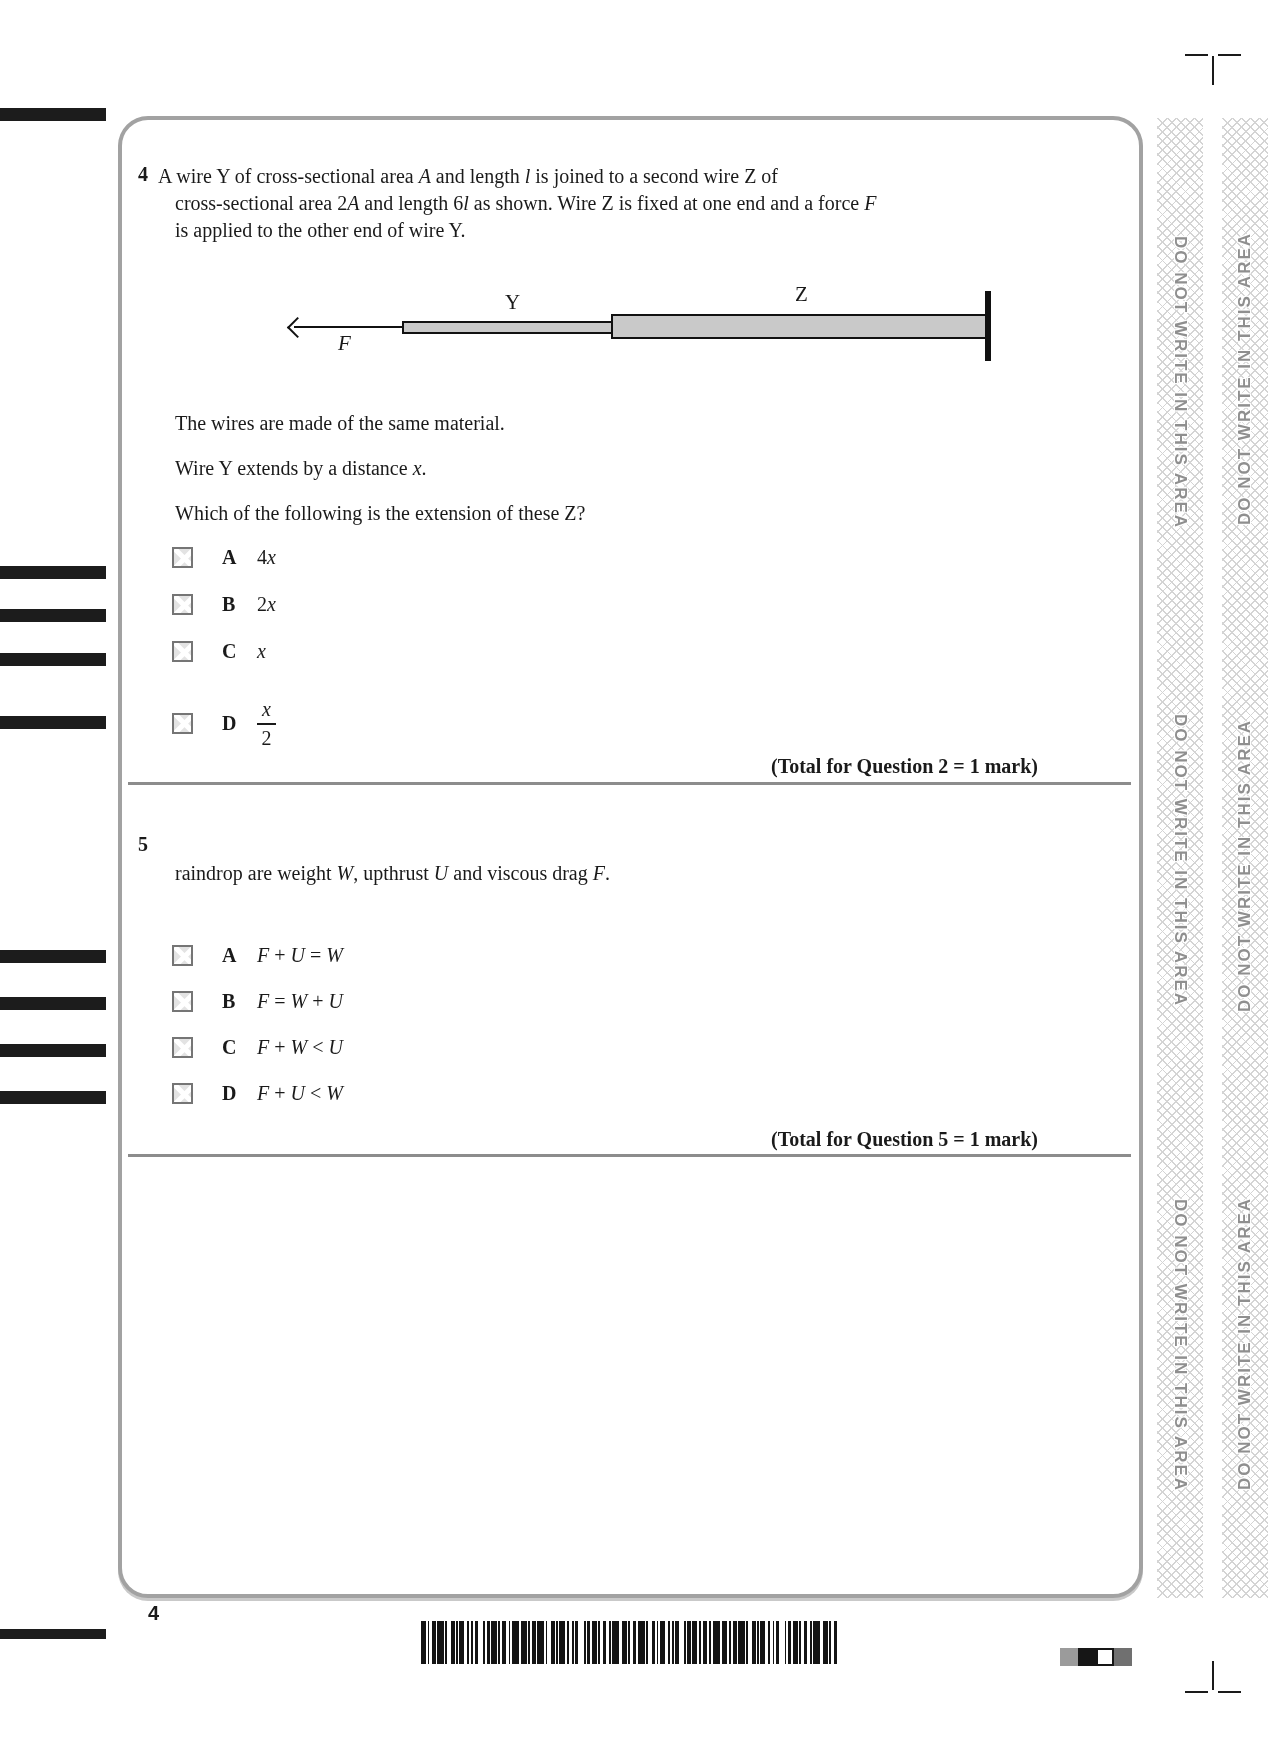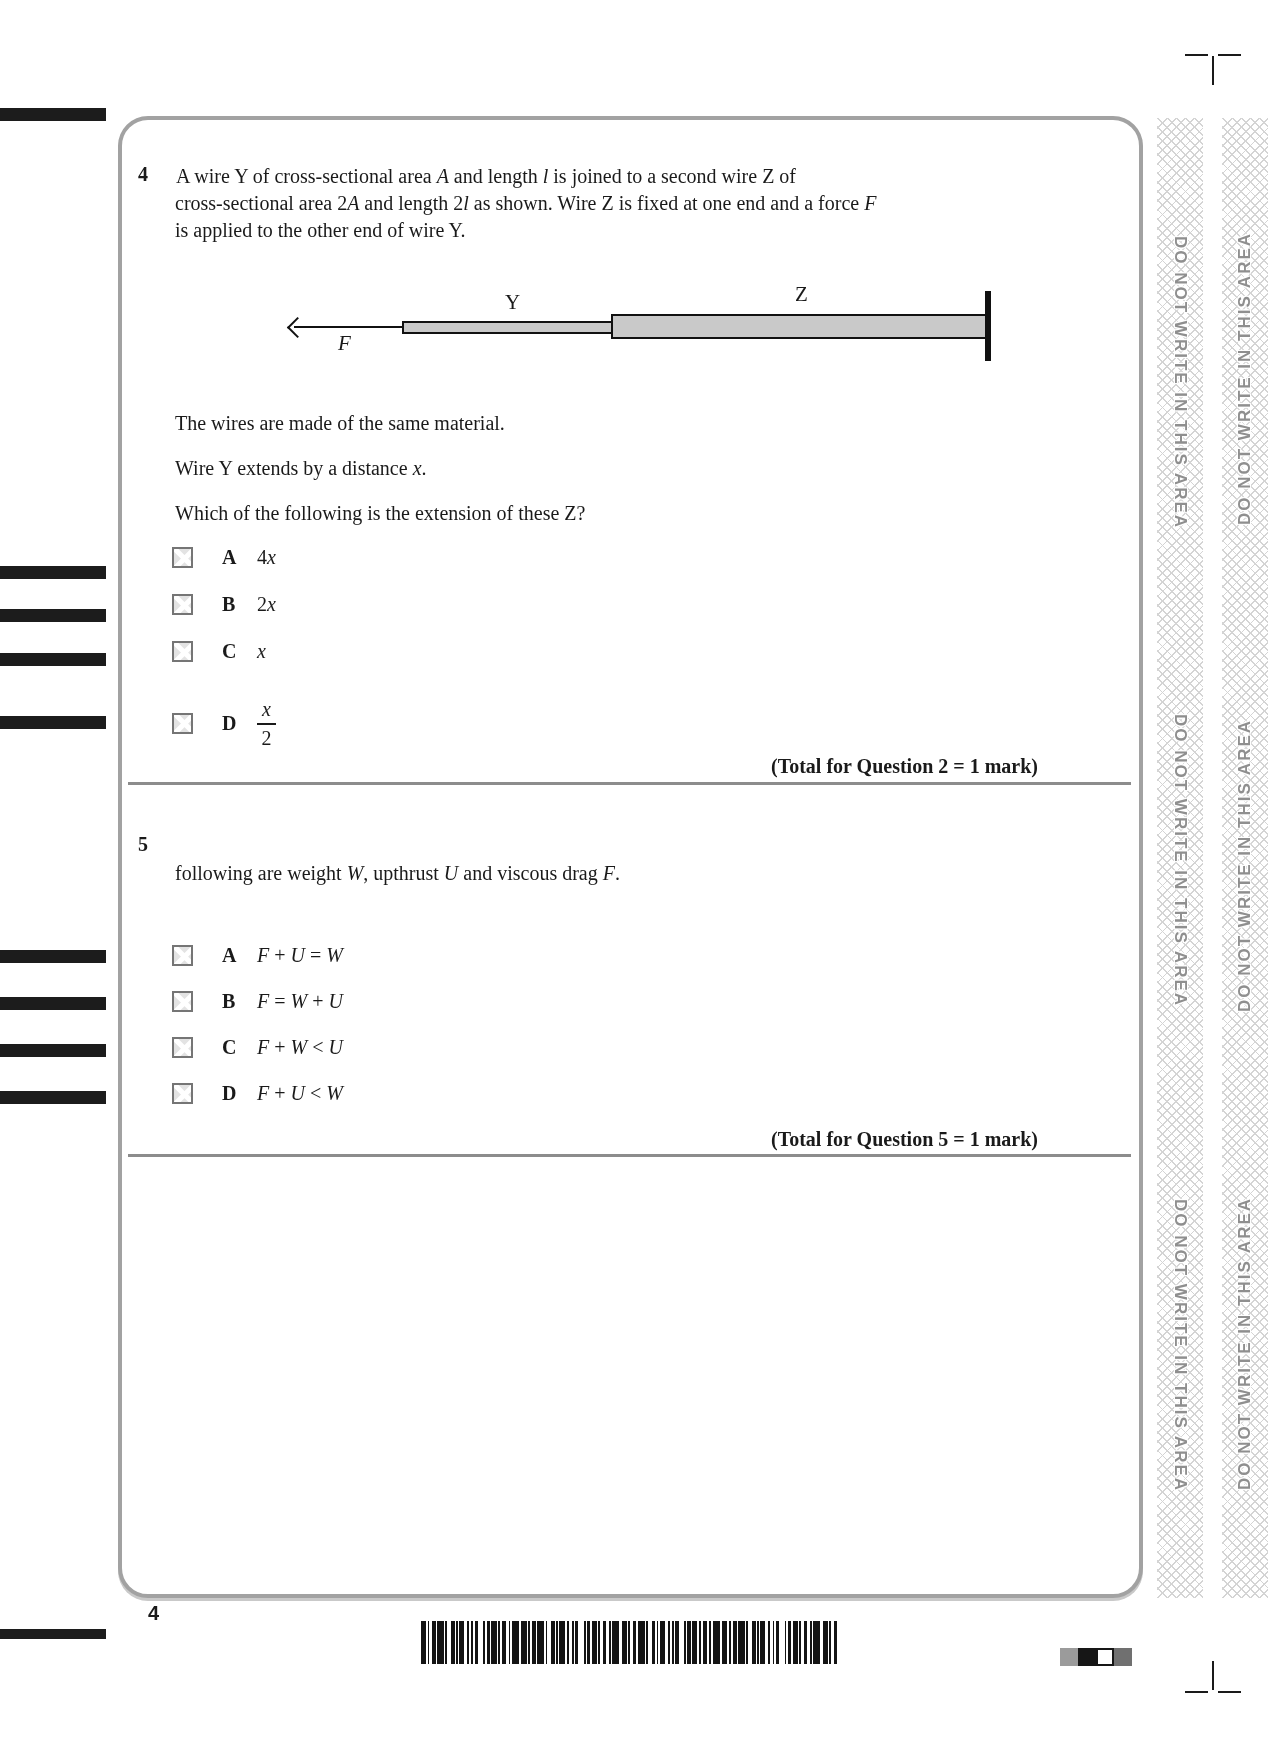--- a/index.html
+++ b/index.html
@@ -78,22 +78,22 @@
   <div class="abs bind" style="top:716px;"></div>
   <div class="abs bind" style="top:950px;"></div>
   <div class="abs bind" style="top:997px;"></div>
   <div class="abs bind" style="top:1044px;"></div>
   <div class="abs bind" style="top:1091px;"></div>
   <div class="abs bind" style="top:1629px;height:10px;"></div>
 
   <div class="abs qbox"></div>
 
   <div class="abs qnum" style="left:138px;top:163px;">4</div>
-  <div class="abs tline" style="left:176px;top:163px;"><span>A wire Y of cross-sectional area </span><span class="it">A</span><span> and length </span><span class="it">l</span><span> is joined to a second wire Z of</span></div>
-  <div class="abs tline" style="left:175px;top:190px;"><span>cross-sectional area 2</span><span class="it">A</span><span> and length 2</span><span class="it">l</span><span> as shown. Wire Z is fixed at one end and a force </span><span class="it">F</span></div>
+  <div class="abs tline" style="left:158px;top:163px;"><span>A wire Y of cross-sectional area </span><span class="it">A</span><span> and length </span><span class="it">l</span><span> is joined to a second wire Z of</span></div>
+  <div class="abs tline" style="left:175px;top:190px;"><span>cross-sectional area 2</span><span class="it">A</span><span> and length 6</span><span class="it">l</span><span> as shown. Wire Z is fixed at one end and a force </span><span class="it">F</span></div>
   <div class="abs tline" style="left:175px;top:217px;"><span>is applied to the other end of wire Y.</span></div>
 
   <div class="abs dlabel" style="left:505px;top:290px;">Y</div>
   <div class="abs dlabel" style="left:795px;top:282px;">Z</div>
   <div class="abs ahead" style="left:290px;top:320px;"></div>
   <div class="abs aline" style="left:294px;top:326px;width:110px;height:2px;"></div>
   <div class="abs dlabel it" style="left:338px;top:331px;">F</div>
   <div class="abs wire" style="left:402px;top:321px;width:211px;height:13px;"></div>
   <div class="abs wire" style="left:611px;top:314px;width:377px;height:25px;"></div>
   <div class="abs wall" style="left:985px;top:291px;width:6px;height:70px;"></div>
@@ -120,21 +120,21 @@
   <div class="abs opt" style="left:172px;top:696px;height:54px;">
     <span class="cbx"></span>
     <span class="letter">D</span>
     <span class="val"><span class="frac"><span class="fn it">x</span><span class="fd">2</span></span></span>
   </div>
 
   <div class="abs total" style="left:438px;top:755px;width:600px;">(Total for Question 2 = 1 mark)</div>
   <div class="abs rule" style="left:128px;top:782px;width:1003px;"></div>
 
   <div class="abs qnum" style="left:138px;top:833px;">5</div>
-  <div class="abs tline" style="left:175px;top:860px;"><span>following are weight </span><span class="it">W</span><span>, upthrust </span><span class="it">U</span><span> and viscous drag </span><span class="it">F</span><span>.</span></div>
+  <div class="abs tline" style="left:175px;top:860px;"><span>raindrop are weight </span><span class="it">W</span><span>, upthrust </span><span class="it">U</span><span> and viscous drag </span><span class="it">F</span><span>.</span></div>
 
   <div class="abs opt" style="left:172px;top:945px;height:21px;">
     <span class="cbx"></span>
     <span class="letter">A</span>
     <span class="val"><span class="it">F</span><span> + </span><span class="it">U</span><span> = </span><span class="it">W</span></span>
   </div>
   <div class="abs opt" style="left:172px;top:991px;height:21px;">
     <span class="cbx"></span>
     <span class="letter">B</span>
     <span class="val"><span class="it">F</span><span> = </span><span class="it">W</span><span> + </span><span class="it">U</span></span>

